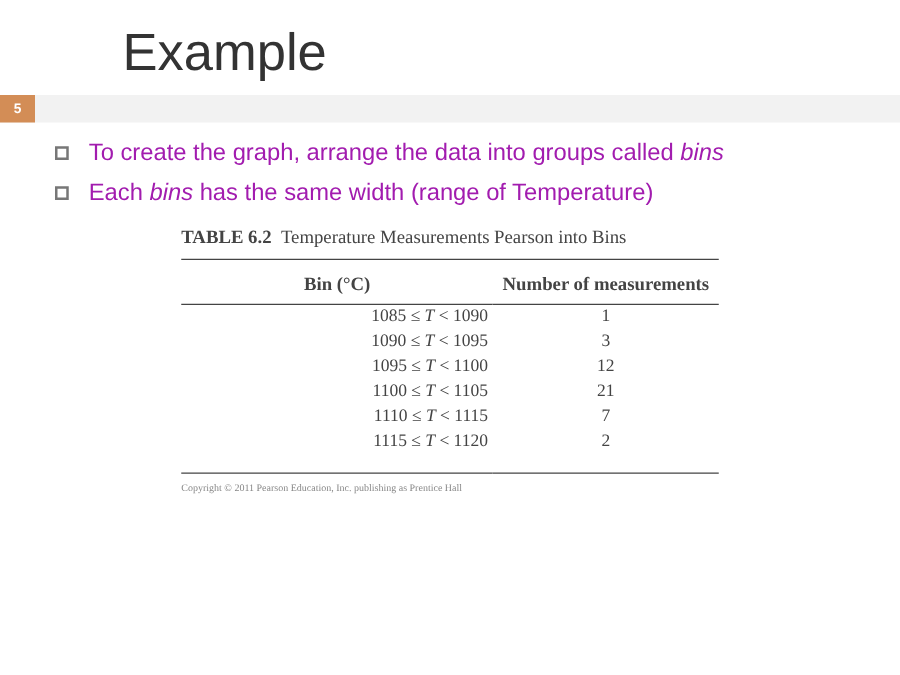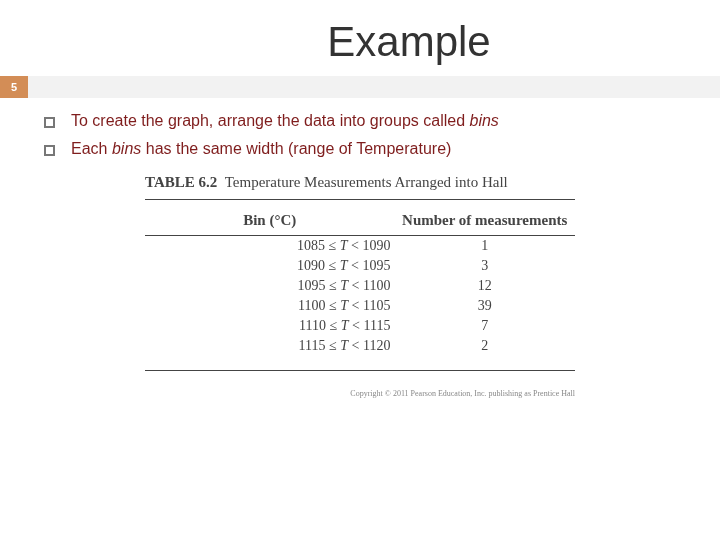--- a/index.html
+++ b/index.html
@@ -9,21 +9,20 @@
     background: #ffffff;
     font-family: Arial, Helvetica, sans-serif;
     position: relative;
     overflow: hidden;
   }
   .title {
     font-size: 42px;
     color: #333;
     padding: 18px 0 10px 98px;
     font-weight: 400;
-    text-align: center;
   }
   .orange-bar {
     height: 22px;
     background: #f2f2f2;
     display: flex;
     align-items: stretch;
   }
   .orange-box {
     width: 28px;
     background: #d38d56;
@@ -44,22 +43,22 @@
   }
   .bullet-marker {
     width: 11px;
     height: 11px;
     border: 2px solid #777;
     margin-top: 7px;
     margin-right: 16px;
     flex-shrink: 0;
   }
   .bullet-text {
-    font-size: 16px;
-    color: #7f1d1d;
+    font-size: 19px;
+    color: #a21caf;
     line-height: 1.35;
   }
   .bullet-text em { font-style: italic; }
   .table-wrap {
     margin: 14px auto 0;
     width: 430px;
     font-family: "Times New Roman", Times, serif;
     color: #444;
   }
   .table-caption {
@@ -93,22 +92,22 @@
     font-family: "Times New Roman", Times, serif;
     white-space: nowrap;
   }
   .data-table tbody tr:last-child td {
     border-bottom: 1px solid #444;
     padding-bottom: 16px;
   }
   .copyright {
     font-size: 8px;
     color: #888;
-    text-align: right;
-    margin-top: 18px;
+    text-align: left;
+    margin-top: 7px;
   }
   .col-bin { width: 58%; }
   .col-count { width: 42%; }
 </style>
 </head>
 <body>
 
 <div class="title">Example</div>
 
 <div class="orange-bar">
@@ -125,21 +124,21 @@
   <div class="bullet-row">
     <div class="bullet-marker"></div>
     <div class="bullet-text">
       <span>Each </span><em>bins</em><span> has the same width (range of Temperature)</span>
     </div>
   </div>
 </div>
 
 <div class="table-wrap">
   <div class="table-caption">
-    <span class="tnum">TABLE 6.2</span>&nbsp;&nbsp;<span>Temperature Measurements Arranged into Hall</span>
+    <span class="tnum">TABLE 6.2</span>&nbsp;&nbsp;<span>Temperature Measurements Pearson into Bins</span>
   </div>
   <table class="data-table">
     <colgroup>
         <col class="col-bin">
         <col class="col-count">
       </colgroup>
     <thead>
       <tr>
         <th>Bin (°C)</th>
         <th>Number of measurements</th>
@@ -153,21 +152,21 @@
         <tr>
           <td class="bin-cell">1090 ≤ <i>T</i> &lt; 1095</td>
           <td>3</td>
         </tr>
         <tr>
           <td class="bin-cell">1095 ≤ <i>T</i> &lt; 1100</td>
           <td>12</td>
         </tr>
         <tr>
           <td class="bin-cell">1100 ≤ <i>T</i> &lt; 1105</td>
-          <td>39</td>
+          <td>21</td>
         </tr>
         <tr>
           <td class="bin-cell">1110 ≤ <i>T</i> &lt; 1115</td>
           <td>7</td>
         </tr>
         <tr>
           <td class="bin-cell">1115 ≤ <i>T</i> &lt; 1120</td>
           <td>2</td>
         </tr>
       </tbody>

